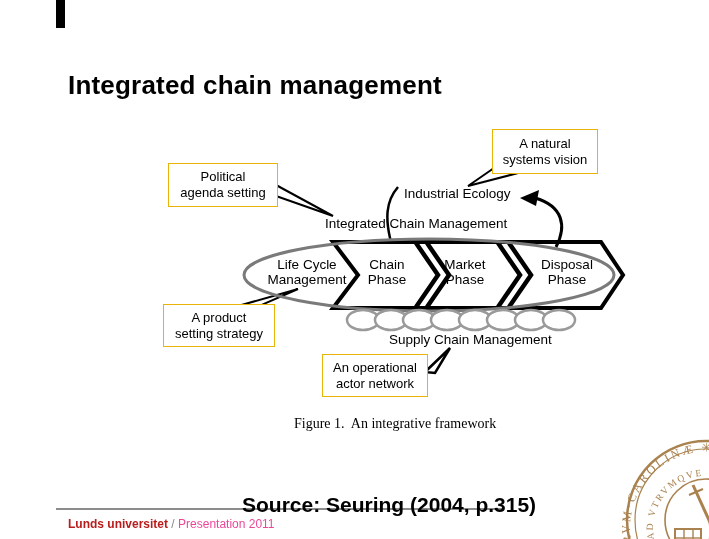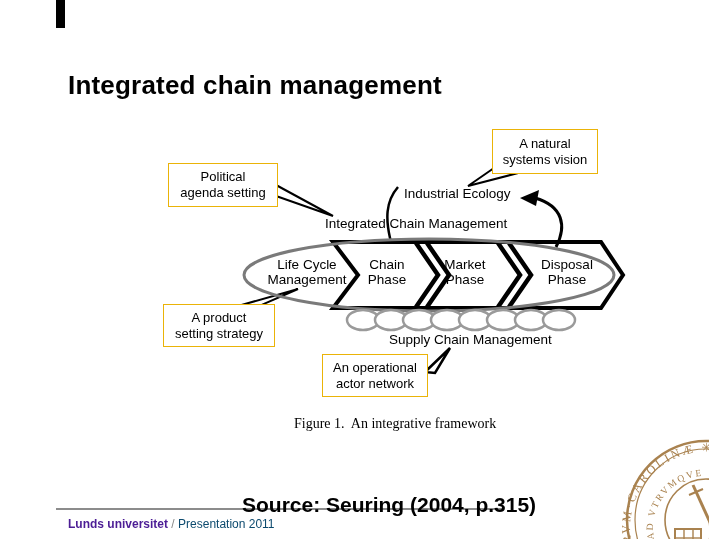--- a/index.html
+++ b/index.html
@@ -27,23 +27,23 @@
   .caption{
     position:absolute;left:268px;top:416px;font-family:"Liberation Serif", serif;
     font-size:14px;white-space:pre;z-index:3;
   }
   .divider{position:absolute;left:30px;top:508px;width:448px;height:2px;background:#8c8c8c;z-index:1;}
   .source{
     position:absolute;left:216px;top:493px;font-size:21px;font-weight:bold;
     white-space:nowrap;z-index:2;
   }
   .footer{position:absolute;left:42px;top:517px;font-size:12px;white-space:nowrap;z-index:2;}
-  .footer .inst{font-weight:bold;color:#4c1d95;}
+  .footer .inst{font-weight:bold;color:#b91c1c;}
   .footer .sep{color:#8a8a8a;}
-  .footer .pres{color:#0c4a6e;}
+  .footer .pres{color:#ec4899;}
   .seal{position:absolute;left:593px;top:433px;z-index:1;}
 </style>
 </head>
 <body>
 
 <div class="slide">
 
   <div class="flag"></div>
 
   <div class="title">Integrated chain management</div>

